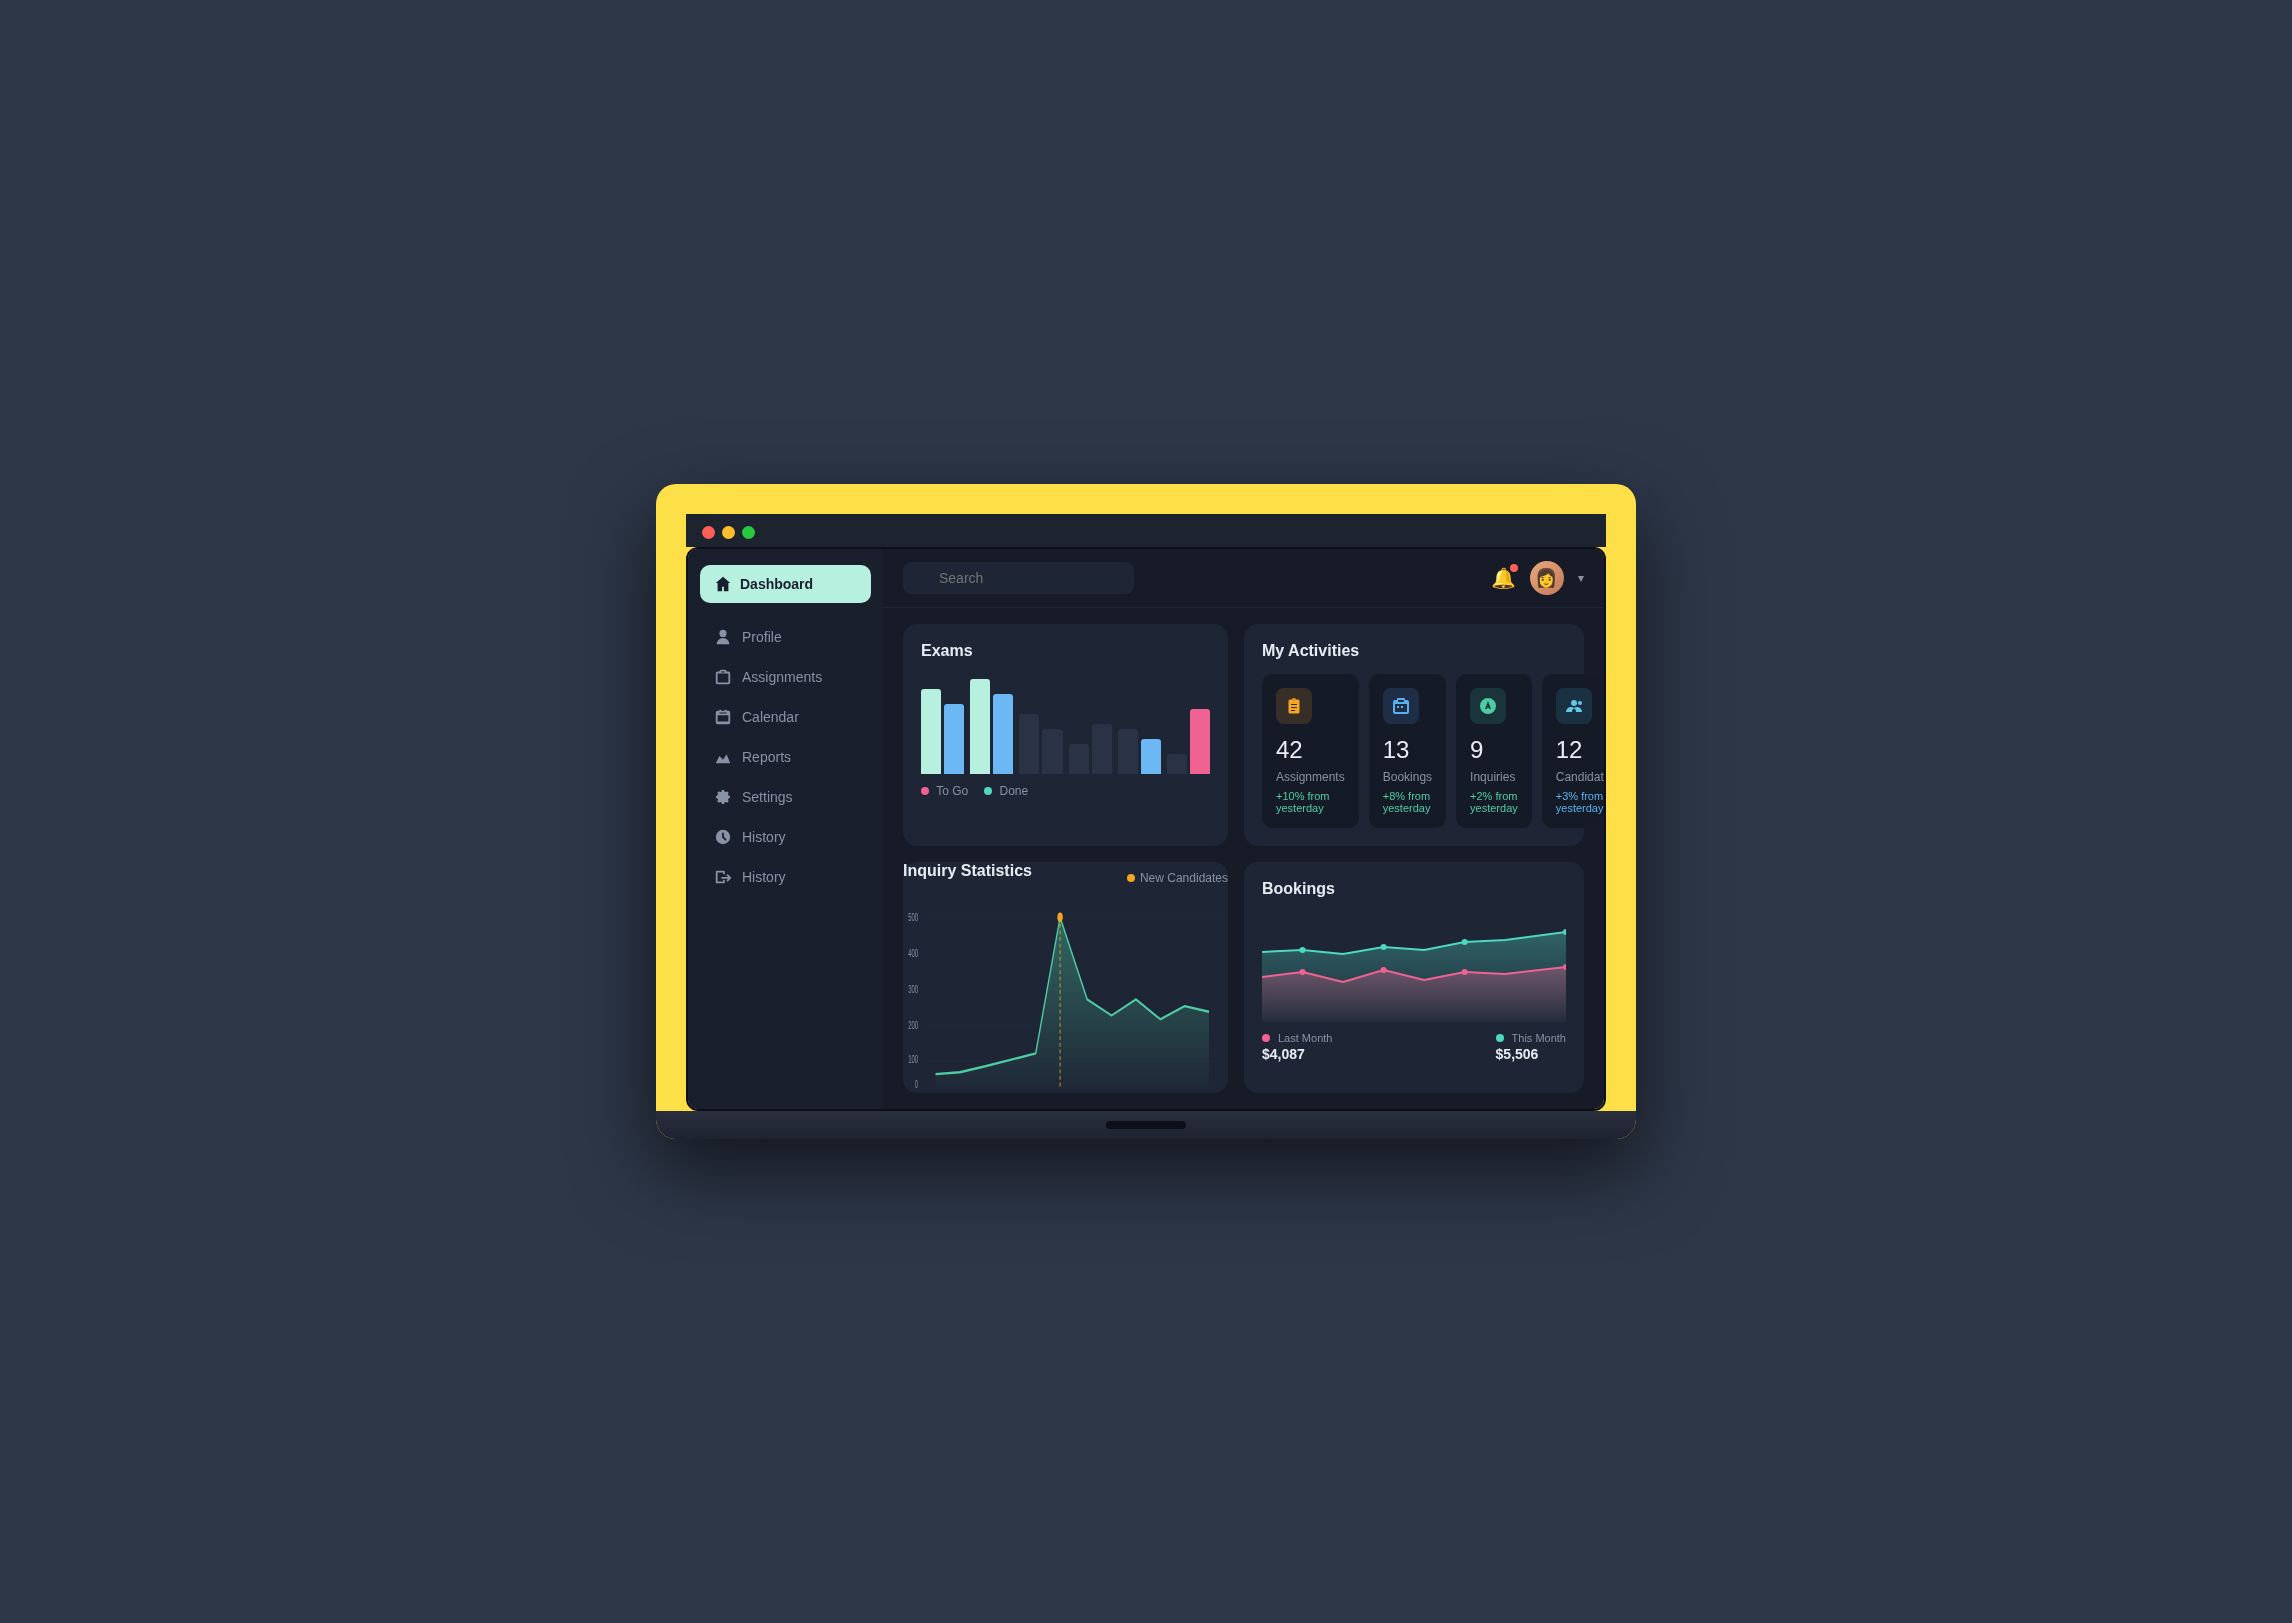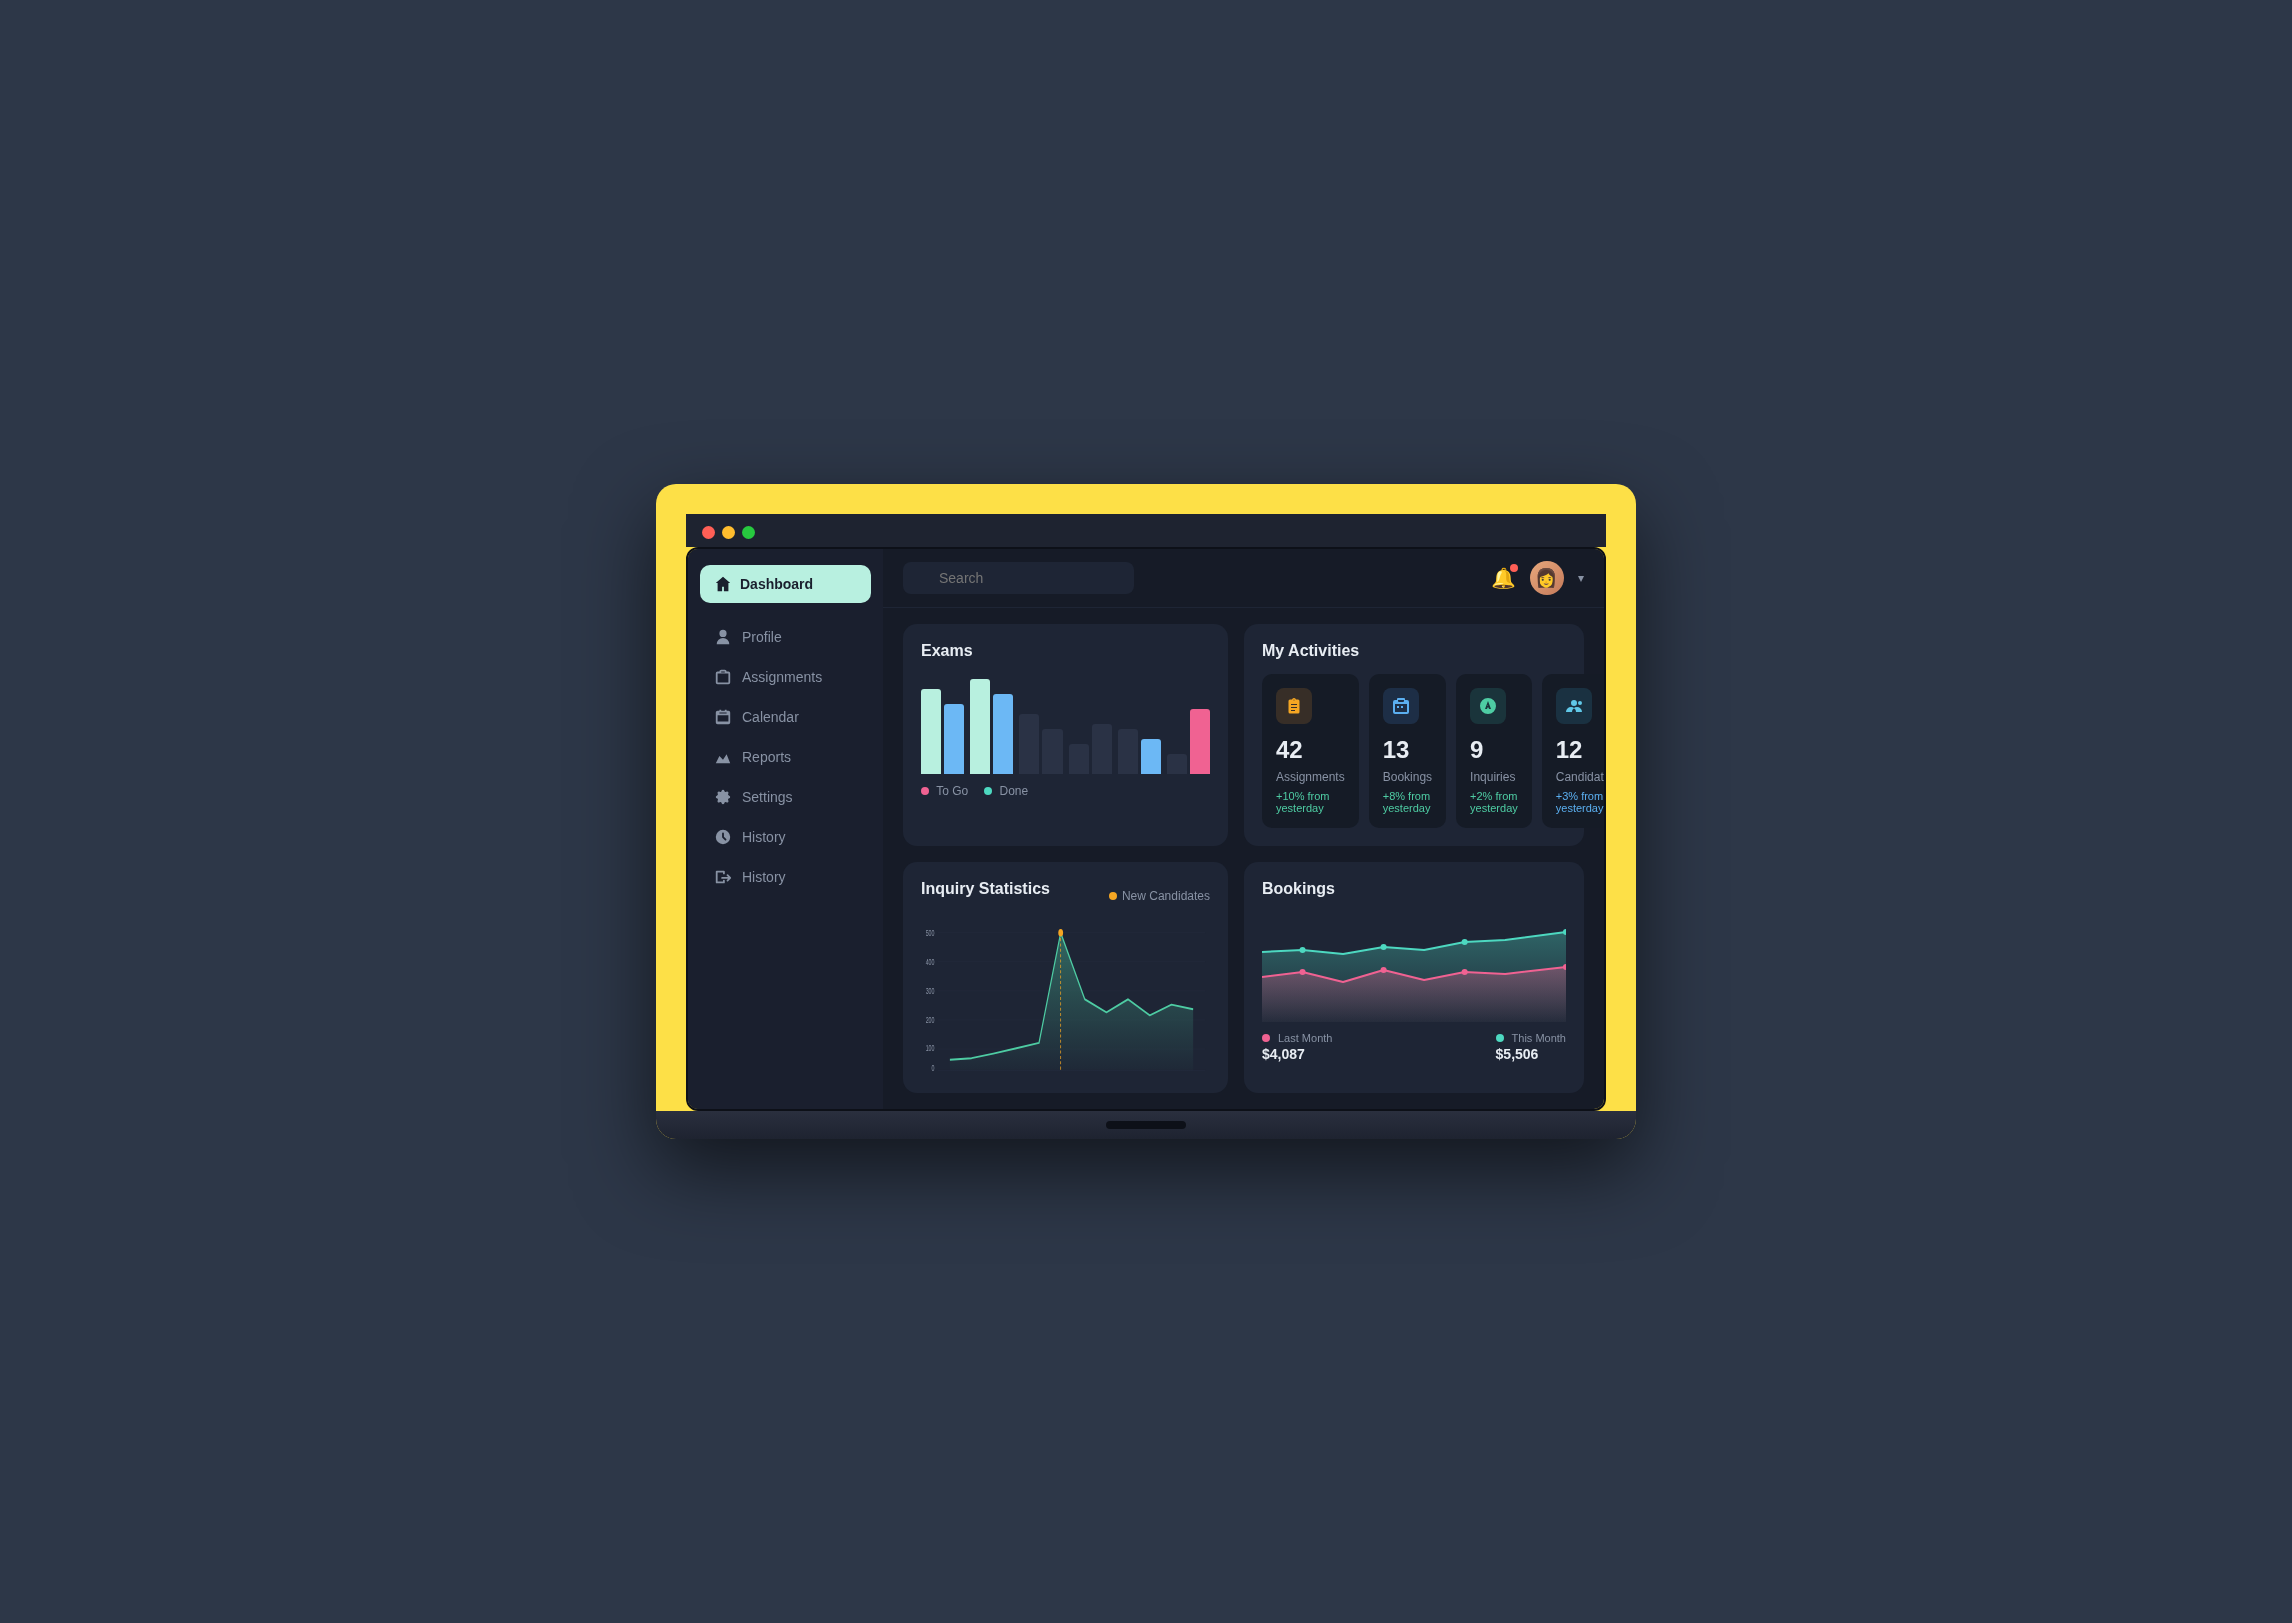--- a/index.html
+++ b/index.html
@@ -204,21 +204,21 @@
       justify-content: center;
       font-size: 18px;
       margin-bottom: 6px;
     }
     .icon-orange { background: rgba(255,160,50,0.15); }
     .icon-blue { background: rgba(80,160,255,0.15); }
     .icon-teal { background: rgba(60,200,180,0.15); }
     .icon-cyan { background: rgba(60,180,220,0.15); }
     .activity-number {
       font-size: 24px;
-      font-weight: 700;
+      font-weight: 400;
       color: #e8edf3;
     }
     .activity-label {
       font-size: 12px;
       color: #8892a4;
     }
     .activity-change {
       font-size: 11px;
     }
     .change-green { color: #4ecca3; }
@@ -263,21 +263,20 @@
       display: inline-block;
       margin-right: 4px;
     }
     .dot-togo { background: #f06292; }
     .dot-done { background: #4dd8c0; }
 
     
     .inquiry-card {
       background: #1e2535;
       border-radius: 14px;
-      padding: 18px;
       grid-column: 1;
       display: flex;
       flex-direction: column;
     }
     .inquiry-header {
       display: flex;
       justify-content: space-between;
       align-items: center;
       margin-bottom: 10px;
     }

